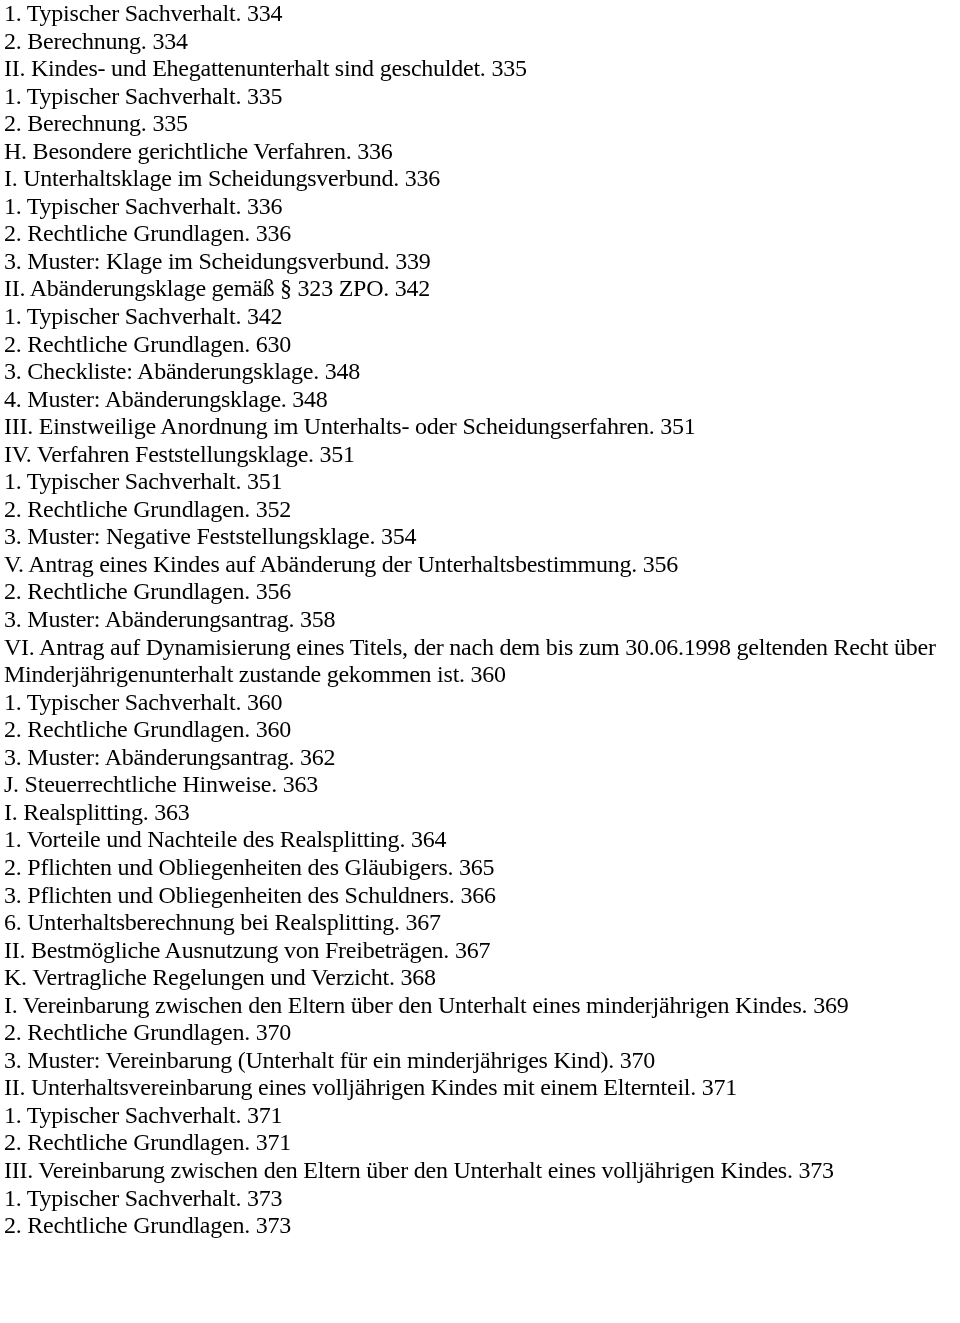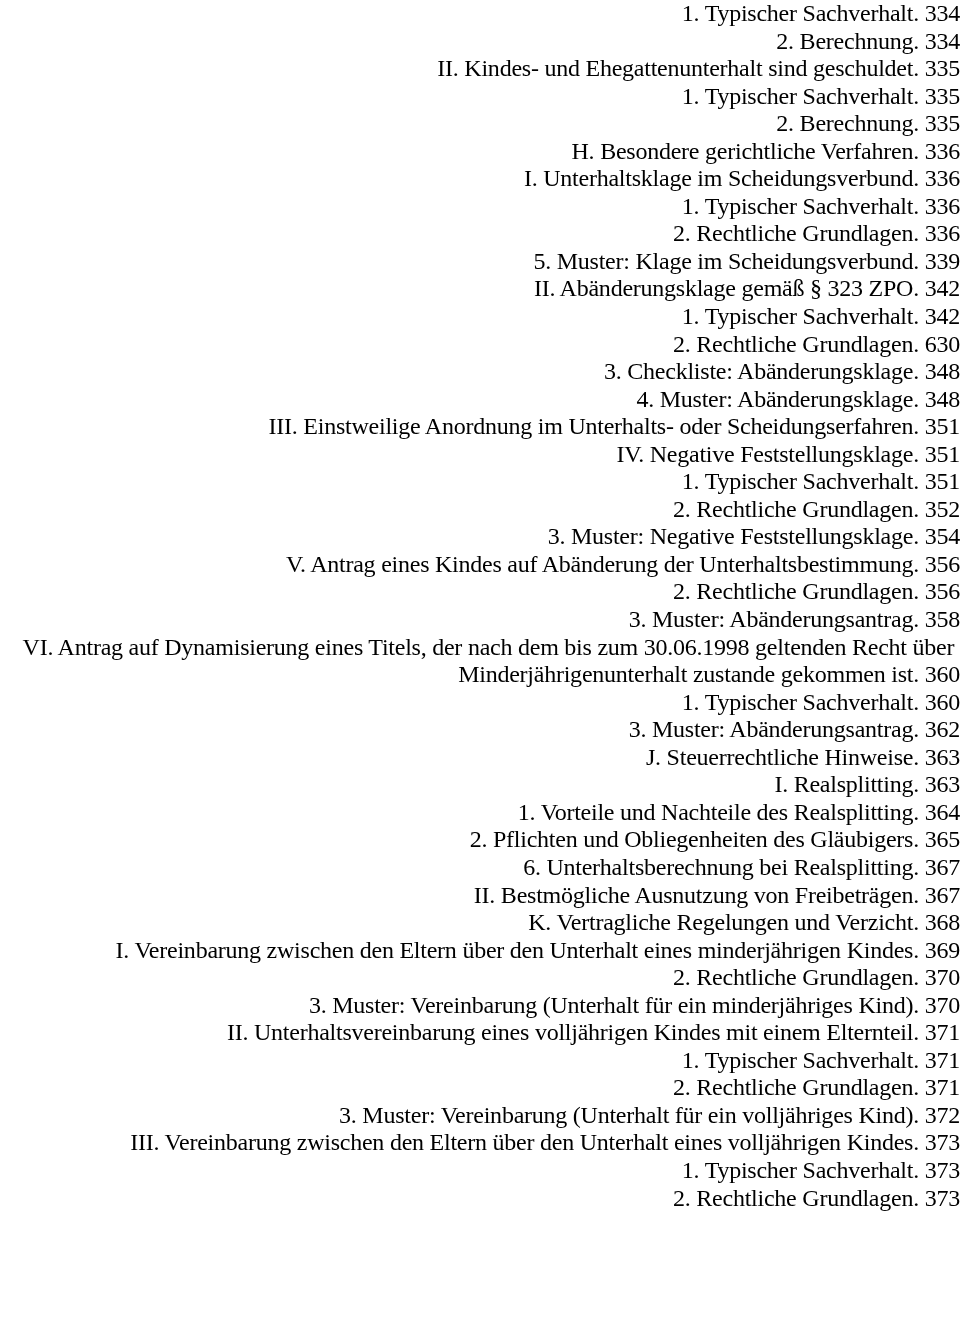--- a/index.html
+++ b/index.html
@@ -20,21 +20,20 @@
     padding: 0 0 0 4px;
     font-family: "Liberation Serif", "DejaVu Serif", serif;
     font-size: 24px;
     line-height: 27.55px;
     letter-spacing: -0.01em;
     color: #000000;
   }
   .toc-line {
     height: 27.55px;
     white-space: nowrap;
-    text-align: right;
   }
   .entry-text {
     display: inline;
   }
   .entry-page::before {
     content: "\00a0";
   }
 </style>
 </head>
 <body>
@@ -43,49 +42,50 @@
   <div id="toc">
       <div class="toc-line"><span class="entry-text">1. Typischer Sachverhalt.</span><span class="entry-page">334</span></div>
       <div class="toc-line"><span class="entry-text">2. Berechnung.</span><span class="entry-page">334</span></div>
       <div class="toc-line"><span class="entry-text">II. Kindes- und Ehegattenunterhalt sind geschuldet.</span><span class="entry-page">335</span></div>
       <div class="toc-line"><span class="entry-text">1. Typischer Sachverhalt.</span><span class="entry-page">335</span></div>
       <div class="toc-line"><span class="entry-text">2. Berechnung.</span><span class="entry-page">335</span></div>
       <div class="toc-line"><span class="entry-text">H. Besondere gerichtliche Verfahren.</span><span class="entry-page">336</span></div>
       <div class="toc-line"><span class="entry-text">I. Unterhaltsklage im Scheidungsverbund.</span><span class="entry-page">336</span></div>
       <div class="toc-line"><span class="entry-text">1. Typischer Sachverhalt.</span><span class="entry-page">336</span></div>
       <div class="toc-line"><span class="entry-text">2. Rechtliche Grundlagen.</span><span class="entry-page">336</span></div>
-      <div class="toc-line"><span class="entry-text">5. Muster: Klage im Scheidungsverbund.</span><span class="entry-page">339</span></div>
+      <div class="toc-line"><span class="entry-text">3. Muster: Klage im Scheidungsverbund.</span><span class="entry-page">339</span></div>
       <div class="toc-line"><span class="entry-text">II. Abänderungsklage gemäß § 323 ZPO.</span><span class="entry-page">342</span></div>
       <div class="toc-line"><span class="entry-text">1. Typischer Sachverhalt.</span><span class="entry-page">342</span></div>
       <div class="toc-line"><span class="entry-text">2. Rechtliche Grundlagen.</span><span class="entry-page">630</span></div>
       <div class="toc-line"><span class="entry-text">3. Checkliste: Abänderungsklage.</span><span class="entry-page">348</span></div>
       <div class="toc-line"><span class="entry-text">4. Muster: Abänderungsklage.</span><span class="entry-page">348</span></div>
       <div class="toc-line"><span class="entry-text">III. Einstweilige Anordnung im Unterhalts- oder Scheidungserfahren.</span><span class="entry-page">351</span></div>
-      <div class="toc-line"><span class="entry-text">IV. Negative Feststellungsklage.</span><span class="entry-page">351</span></div>
+      <div class="toc-line"><span class="entry-text">IV. Verfahren Feststellungsklage.</span><span class="entry-page">351</span></div>
       <div class="toc-line"><span class="entry-text">1. Typischer Sachverhalt.</span><span class="entry-page">351</span></div>
       <div class="toc-line"><span class="entry-text">2. Rechtliche Grundlagen.</span><span class="entry-page">352</span></div>
       <div class="toc-line"><span class="entry-text">3. Muster: Negative Feststellungsklage.</span><span class="entry-page">354</span></div>
       <div class="toc-line"><span class="entry-text">V. Antrag eines Kindes auf Abänderung der Unterhaltsbestimmung.</span><span class="entry-page">356</span></div>
       <div class="toc-line"><span class="entry-text">2. Rechtliche Grundlagen.</span><span class="entry-page">356</span></div>
       <div class="toc-line"><span class="entry-text">3. Muster: Abänderungsantrag.</span><span class="entry-page">358</span></div>
       <div class="toc-line"><span class="entry-text">VI. Antrag auf Dynamisierung eines Titels, der nach dem bis zum 30.06.1998 geltenden Recht über</span><span class="entry-page"></span></div>
       <div class="toc-line"><span class="entry-text">Minderjährigenunterhalt zustande gekommen ist.</span><span class="entry-page">360</span></div>
       <div class="toc-line"><span class="entry-text">1. Typischer Sachverhalt.</span><span class="entry-page">360</span></div>
+      <div class="toc-line"><span class="entry-text">2. Rechtliche Grundlagen.</span><span class="entry-page">360</span></div>
       <div class="toc-line"><span class="entry-text">3. Muster: Abänderungsantrag.</span><span class="entry-page">362</span></div>
       <div class="toc-line"><span class="entry-text">J. Steuerrechtliche Hinweise.</span><span class="entry-page">363</span></div>
       <div class="toc-line"><span class="entry-text">I. Realsplitting.</span><span class="entry-page">363</span></div>
       <div class="toc-line"><span class="entry-text">1. Vorteile und Nachteile des Realsplitting.</span><span class="entry-page">364</span></div>
       <div class="toc-line"><span class="entry-text">2. Pflichten und Obliegenheiten des Gläubigers.</span><span class="entry-page">365</span></div>
+      <div class="toc-line"><span class="entry-text">3. Pflichten und Obliegenheiten des Schuldners.</span><span class="entry-page">366</span></div>
       <div class="toc-line"><span class="entry-text">6. Unterhaltsberechnung bei Realsplitting.</span><span class="entry-page">367</span></div>
       <div class="toc-line"><span class="entry-text">II. Bestmögliche Ausnutzung von Freibeträgen.</span><span class="entry-page">367</span></div>
       <div class="toc-line"><span class="entry-text">K. Vertragliche Regelungen und Verzicht.</span><span class="entry-page">368</span></div>
       <div class="toc-line"><span class="entry-text">I. Vereinbarung zwischen den Eltern über den Unterhalt eines minderjährigen Kindes.</span><span class="entry-page">369</span></div>
       <div class="toc-line"><span class="entry-text">2. Rechtliche Grundlagen.</span><span class="entry-page">370</span></div>
       <div class="toc-line"><span class="entry-text">3. Muster: Vereinbarung (Unterhalt für ein minderjähriges Kind).</span><span class="entry-page">370</span></div>
       <div class="toc-line"><span class="entry-text">II. Unterhaltsvereinbarung eines volljährigen Kindes mit einem Elternteil.</span><span class="entry-page">371</span></div>
       <div class="toc-line"><span class="entry-text">1. Typischer Sachverhalt.</span><span class="entry-page">371</span></div>
       <div class="toc-line"><span class="entry-text">2. Rechtliche Grundlagen.</span><span class="entry-page">371</span></div>
-      <div class="toc-line"><span class="entry-text">3. Muster: Vereinbarung (Unterhalt für ein volljähriges Kind).</span><span class="entry-page">372</span></div>
       <div class="toc-line"><span class="entry-text">III. Vereinbarung zwischen den Eltern über den Unterhalt eines volljährigen Kindes.</span><span class="entry-page">373</span></div>
       <div class="toc-line"><span class="entry-text">1. Typischer Sachverhalt.</span><span class="entry-page">373</span></div>
       <div class="toc-line"><span class="entry-text">2. Rechtliche Grundlagen.</span><span class="entry-page">373</span></div>
     </div>
 </main>
 
 </body></html>

